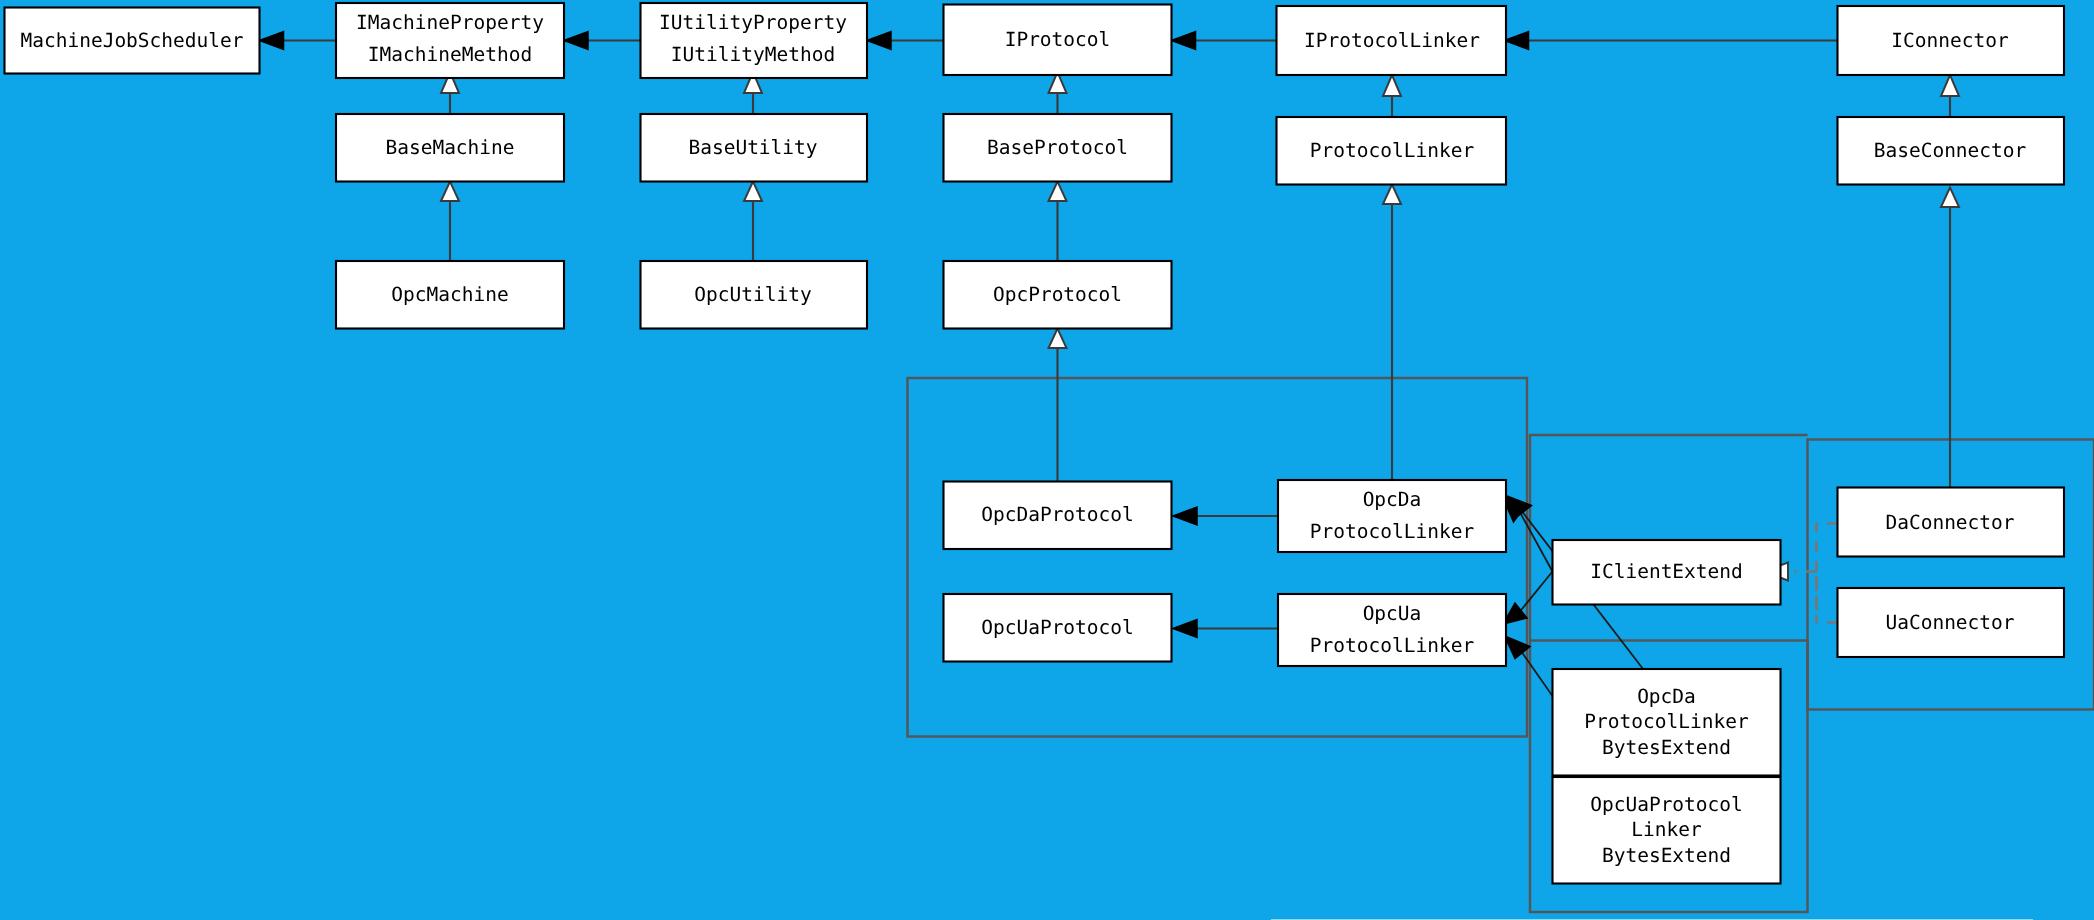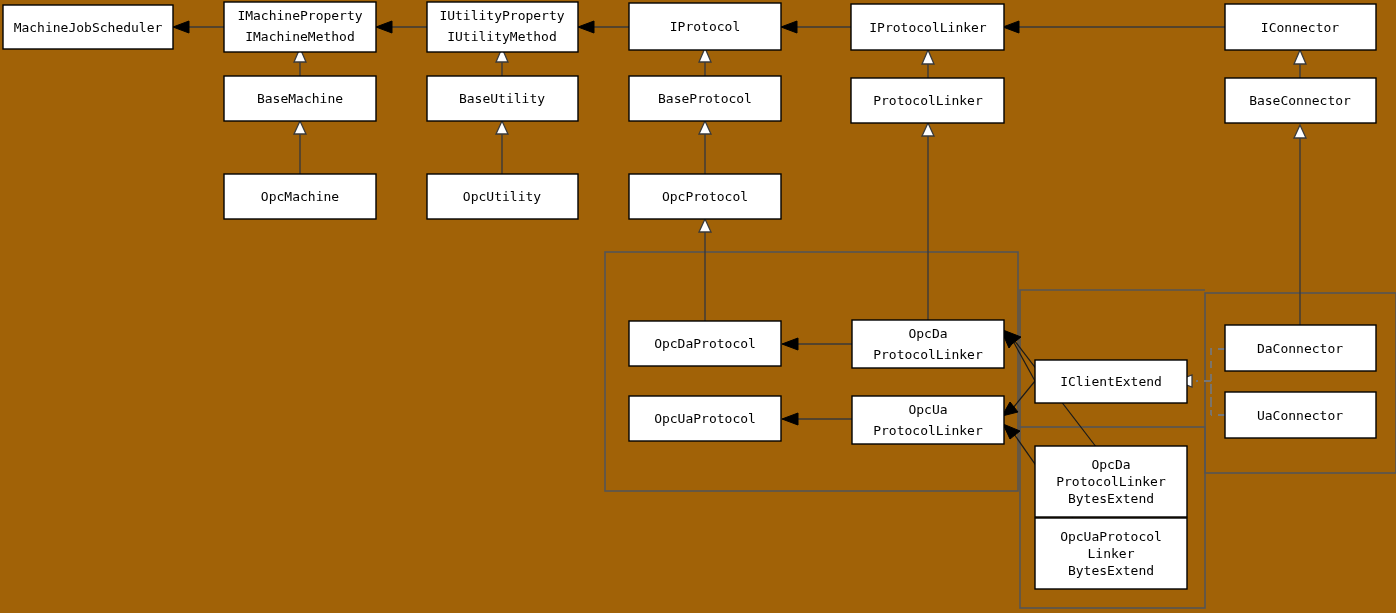--- a/index.html
+++ b/index.html
@@ -4,21 +4,21 @@
 <style>
   html, body {
     margin: 0;
     padding: 0;
     background: #ffffff;
   }
   #diagram-root {
     position: relative;
     width: 1396px;
     height: 613px;
-    background: #a16207;
+    background: #0ea5e9;
     font-family: "DejaVu Sans Mono", "Liberation Mono", monospace;
   }
   svg.diagram {
     position: absolute;
     left: 0;
     top: 0;
     width: 1396px;
     height: 613px;
     display: block;
   }

